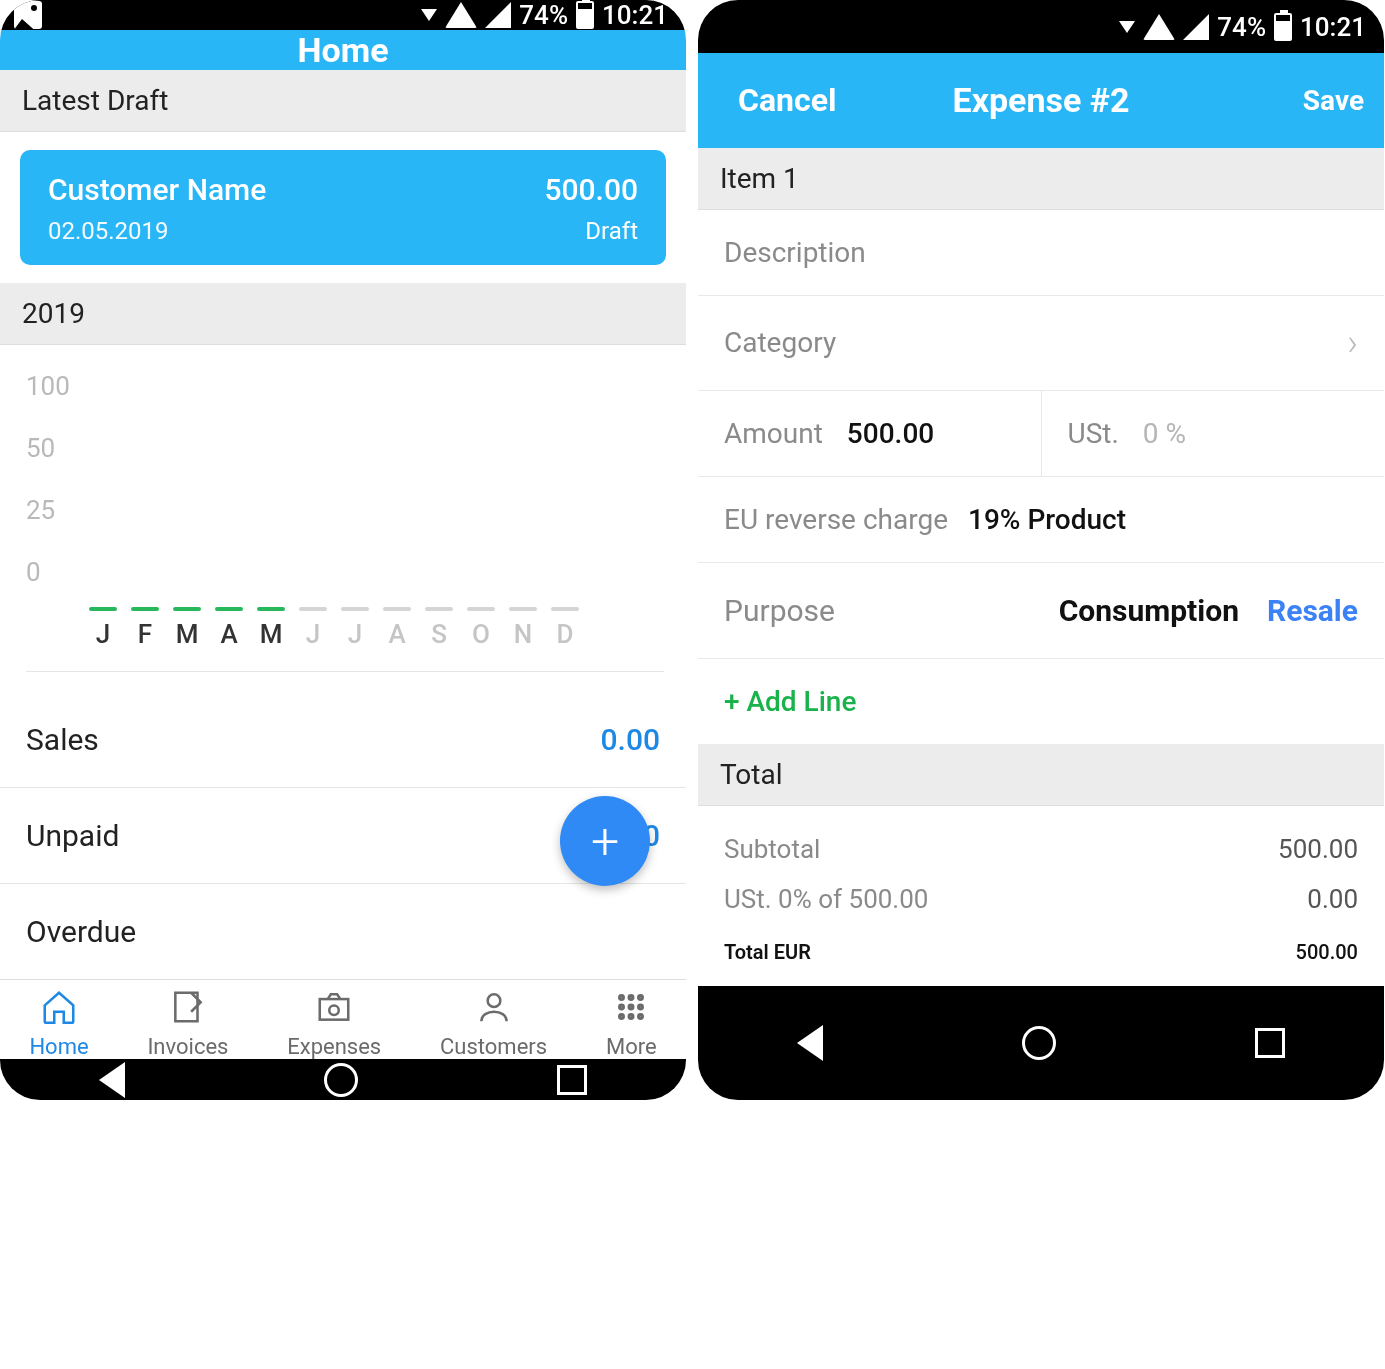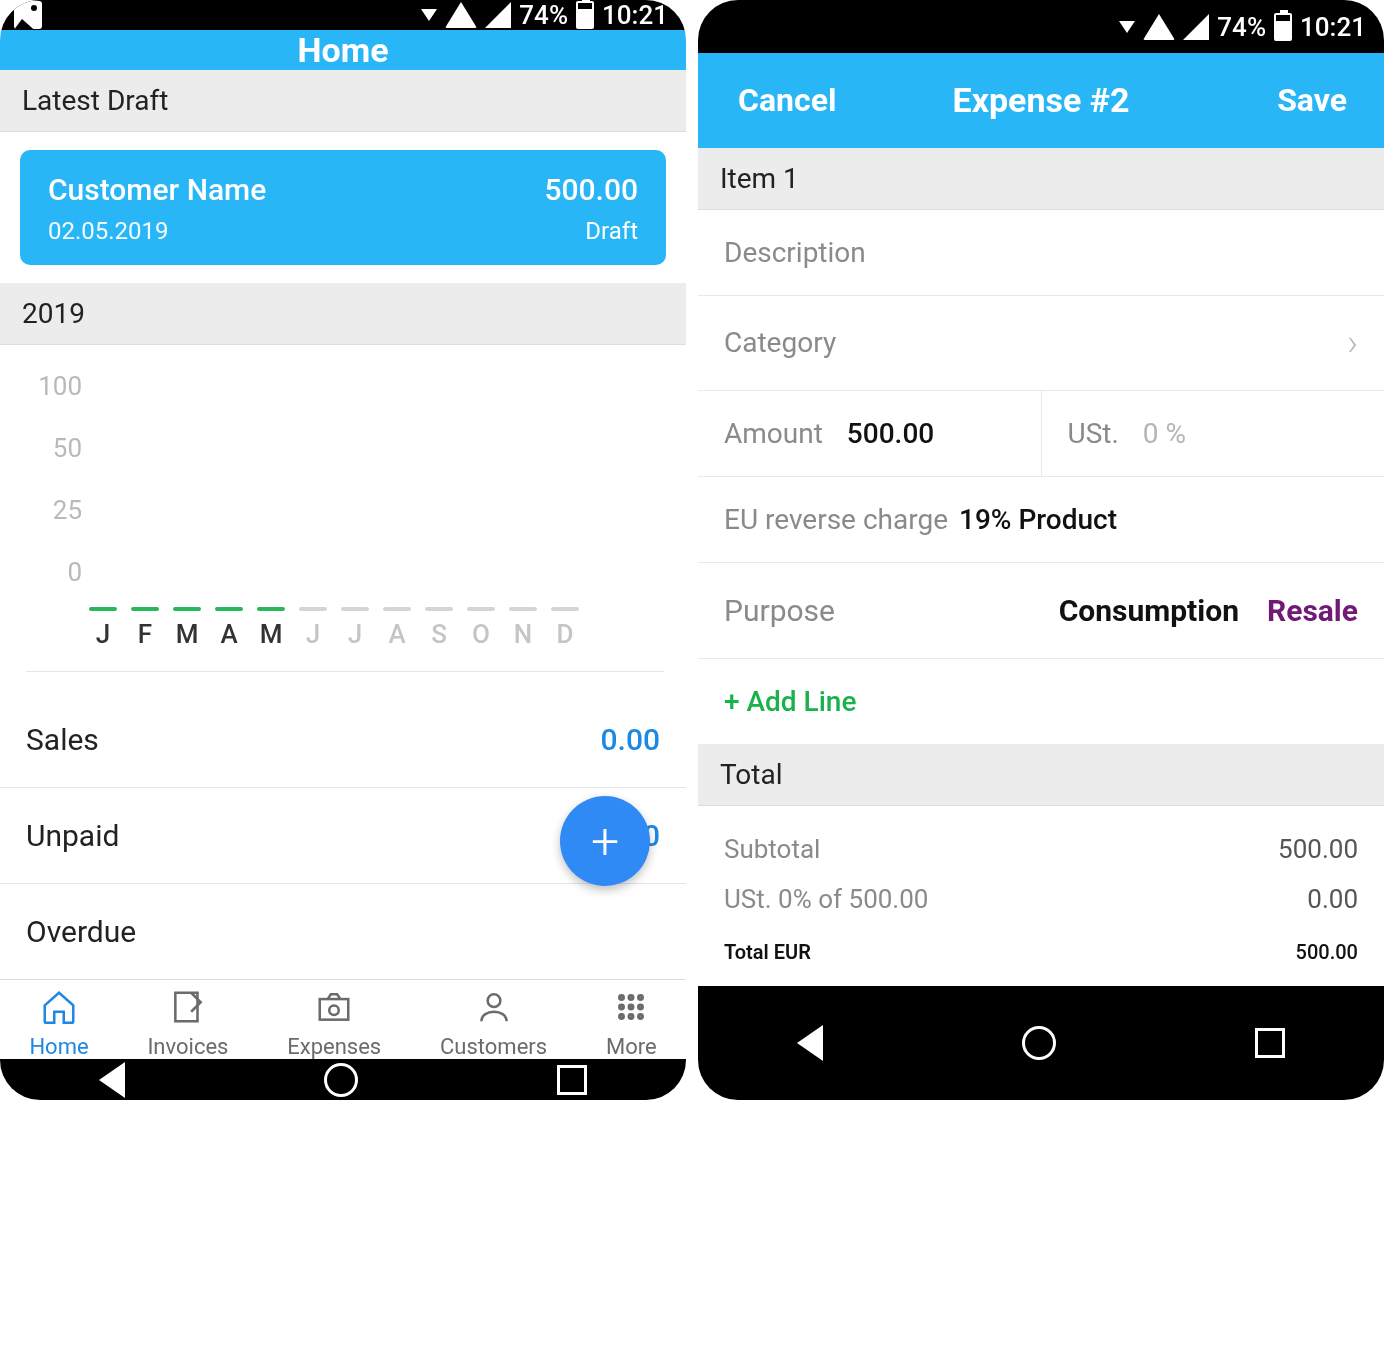--- a/index.html
+++ b/index.html
@@ -54,21 +54,21 @@
     color: #fff;
     height: 96px;
     display:flex;
     align-items:center;
     justify-content:center;
     position:relative;
     font-size: 34px;
     font-weight:700;
   }
   .app-header .left { position:absolute; left:40px; font-weight:700; font-size:32px; }
-  .app-header .right { position:absolute; right:37px; font-weight:700; font-size:32px; }
+  .app-header .right { position:absolute; right:20px; font-weight:700; font-size:28px; }
 
   
   .section-header {
     background: #ececec;
     color:#222;
     font-size:28px;
     padding: 14px 22px;
     border-bottom:1px solid #ddd;
   }
 
@@ -83,21 +83,21 @@
     justify-content:space-between;
   }
   .draft-left .name { font-size:30px; font-weight:500; }
   .draft-left .date { font-size:24px; margin-top:10px; opacity:0.95;}
   .draft-right { text-align:right; }
   .draft-right .amount { font-size:30px; font-weight:500;}
   .draft-right .status { font-size:24px; margin-top:10px; }
 
   
   .chart-zone { padding: 10px 22px 20px 26px; }
-  .chart-row { display:flex; align-items:center; height:62px;text-align:right; }
+  .chart-row { display:flex; align-items:center; height:62px; }
   .chart-y { color:#b9b9b9; font-size:26px; width:56px; }
   .chart-months { display:flex; gap:0; margin-left:56px; margin-top:4px;}
   .month-cell { width:42px; text-align:center; }
   .month-tick { height:4px; width:28px; margin:0 auto 8px auto; border-radius:2px;}
   .tick-green{ background:#27b85b;}
   .tick-gray{ background:#d5d5d5;}
   .month-label{ font-size:26px; font-weight:500;}
   .month-past{ color:#333;}
   .month-future{ color:#c5c5c5;}
   .top-div { height:1px; background:#e5e5e5; margin-top:22px;}
@@ -145,21 +145,21 @@
   .form-label{color:#8a8a8a; font-size:28px;}
   .form-row.just{ justify-content:space-between; }
   .amount-row{display:flex;border-bottom:1px solid #e9e9e9;}
   .amount-cell{flex:1;padding:26px;display:flex;align-items:center;gap:24px;}
   .amount-cell + .amount-cell{border-left:1px solid #e9e9e9;}
   .value-dark{color:#111;font-weight:500;font-size:28px;}
   .value-gray{color:#b5b5b5;font-size:28px;}
   .purpose-row{display:flex;justify-content:space-between;align-items:center;padding:30px 26px;border-bottom:1px solid #e9e9e9;}
   .purpose-btn{font-size:30px;font-weight:700;}
   .purpose-active{color:#111;}
-  .purpose-inactive{color:#701a75;}
+  .purpose-inactive{color:#3b82f6;}
   .add-line{color:#19b24b;font-size:28px;font-weight:500;padding:26px;}
   .totals{padding:18px 26px 12px 26px;}
   .trow{display:flex;justify-content:space-between;padding:10px 0;font-size:26px;}
   .trow .tl{color:#8a8a8a;}
   .trow .tv{color:#555;}
   .trow.big{font-size:20px;padding-top:16px;}
   .trow.big .tl{color:#111;font-weight:600;}
   .trow.big .tv{color:#111;font-weight:500;}
   .chev { color:#bbb; font-size:36px; font-weight:300;}
   .flex-fill{flex:1;}
@@ -388,21 +388,21 @@
     <div class="amount-cell">
       <span class="form-label">Amount</span>
       <span class="value-dark">500.00</span>
     </div>
     <div class="amount-cell">
       <span class="form-label">USt.</span>
       <span class="value-gray">0 %</span>
     </div>
   </div>
 
-  <div class="form-row" style="gap:11px">
+  <div class="form-row" style="gap:20px">
     <span class="form-label">EU reverse charge</span>
     <span class="value-dark">19% Product</span>
   </div>
 
   <div class="purpose-row">
     <span class="form-label" style="font-size:30px">Purpose</span>
     <div style="display:flex;gap:28px;align-items:center">
       <span class="purpose-btn purpose-active">Consumption</span>
       <span class="purpose-btn purpose-inactive">Resale</span>
     </div>

